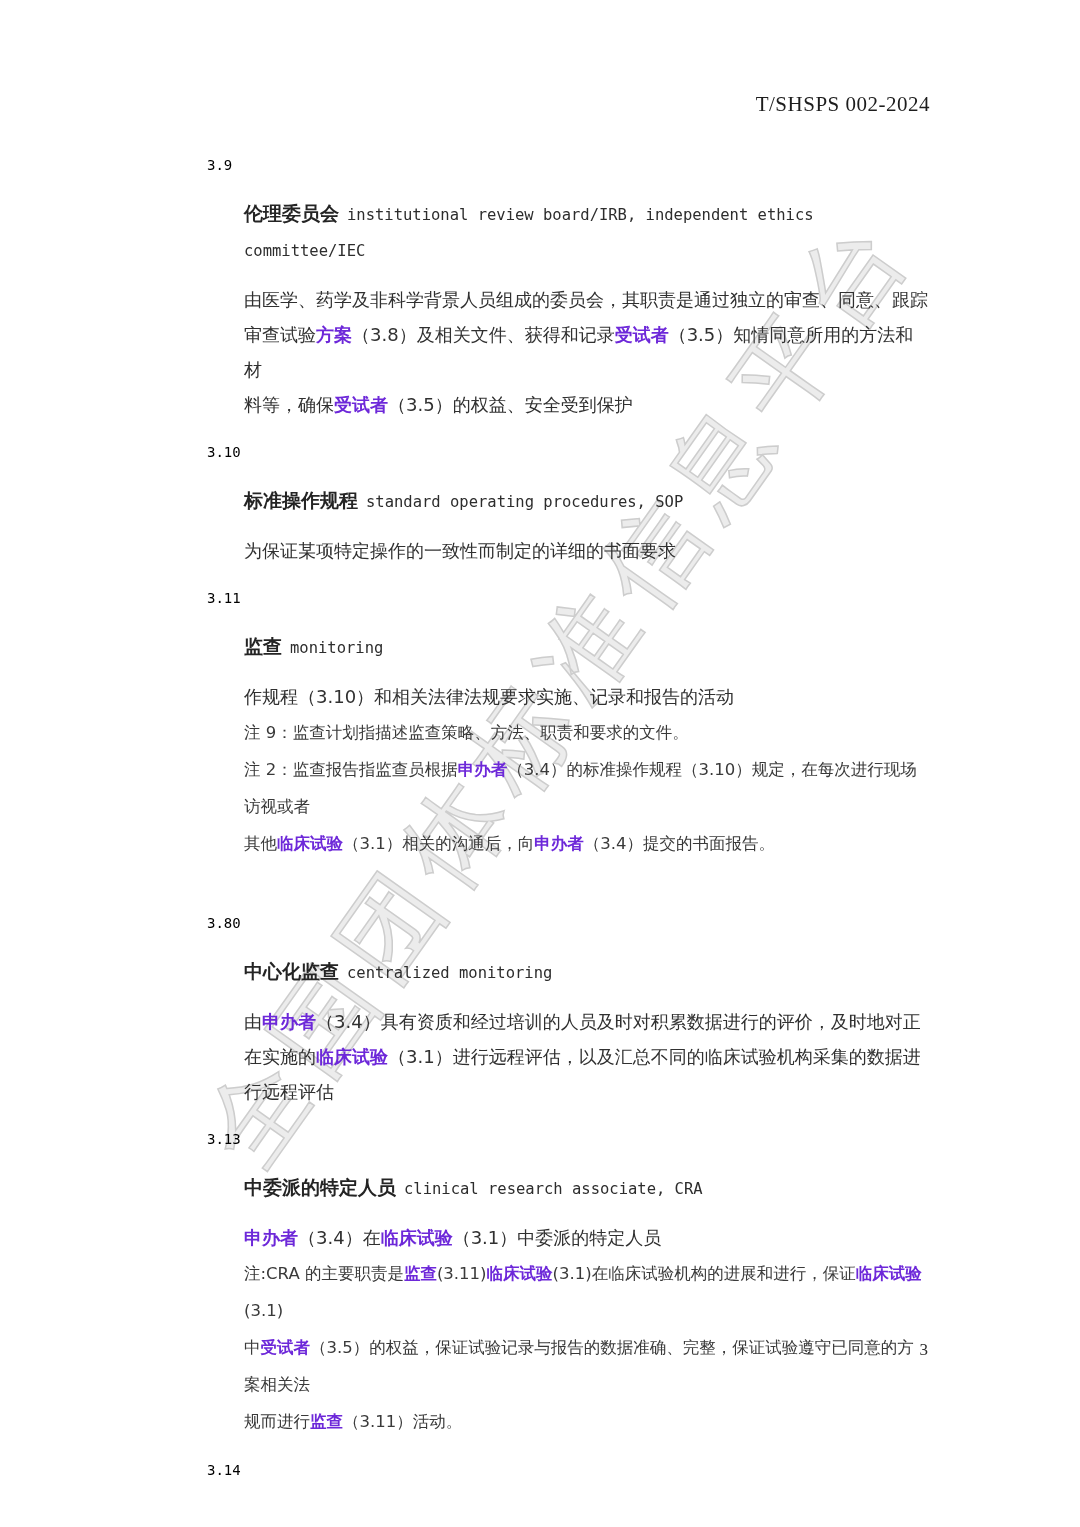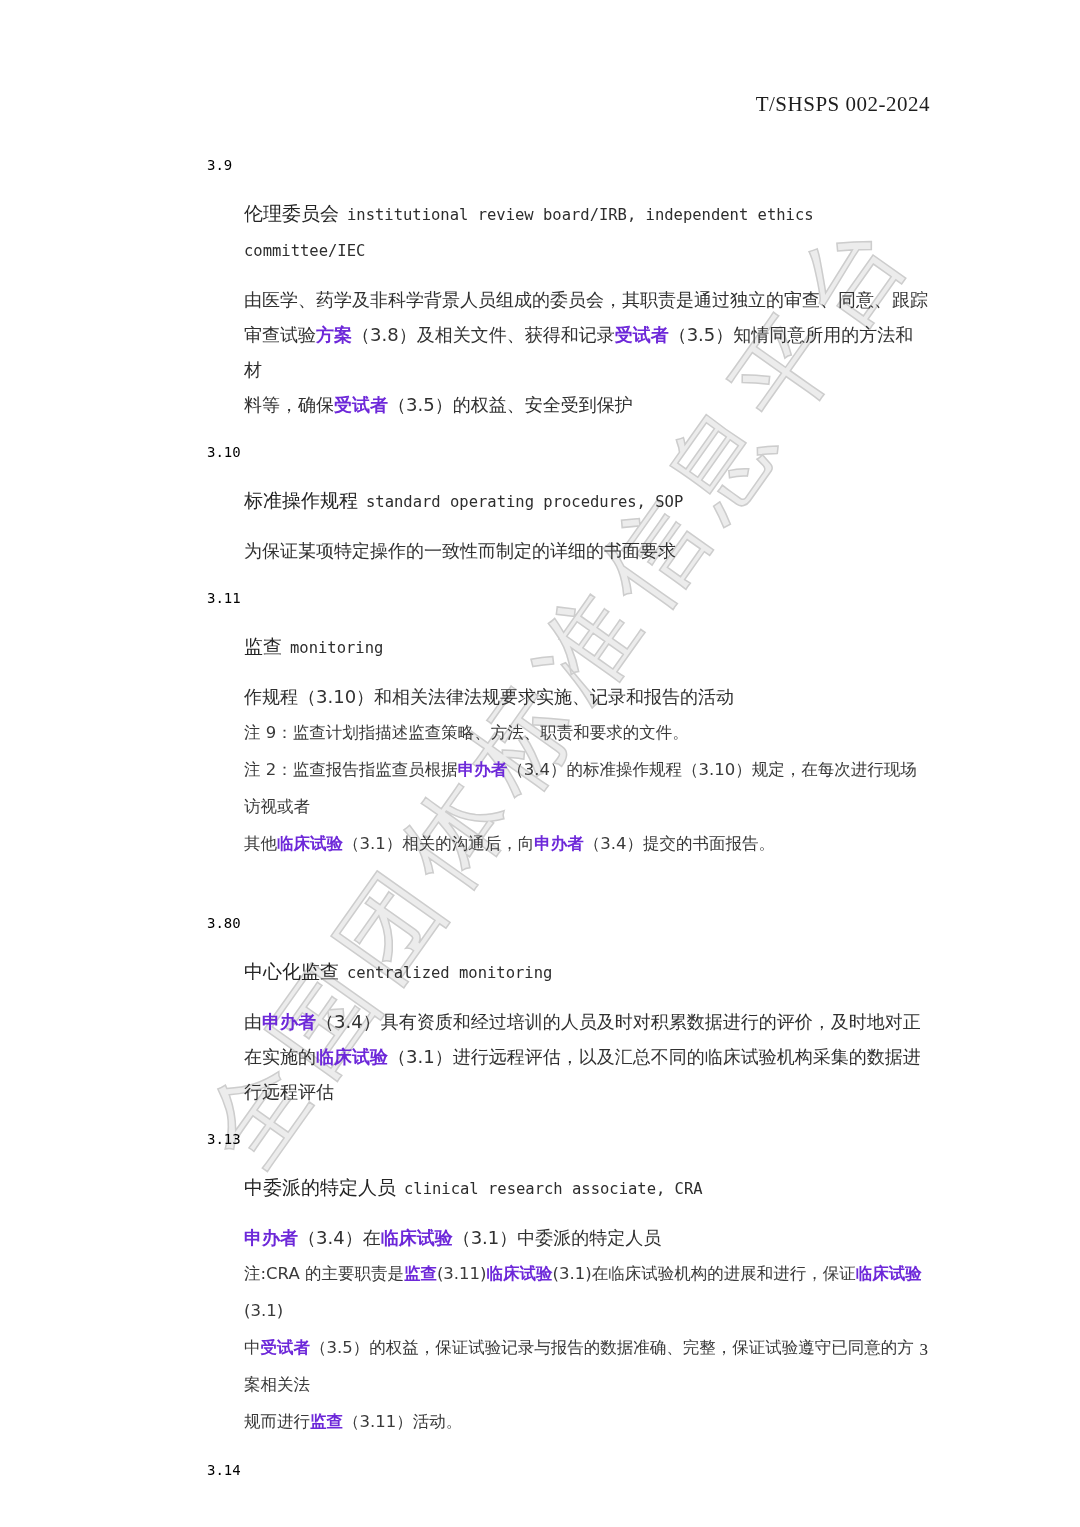--- a/index.html
+++ b/index.html
@@ -27,21 +27,21 @@
   }
   .content {
     position:absolute; left:207px; top:135px; width:723px;
     color:#303030; z-index:1;
   }
   .sec-num {
     font-family:"DejaVu Sans Mono","Liberation Mono",monospace;
     font-size:14px; line-height:35px; margin-top:13px; color:#000000;
   }
   .term { padding-left:37px; line-height:35px; margin-top:13px; }
-  .term .zh { font-weight:normal; font-size:19px; color:#242424; }
+  .term .zh { font-weight:bold; font-size:19px; color:#242424; }
   .term .en {
     font-family:"DejaVu Sans Mono","Liberation Mono",monospace;
     font-size:15.5px; margin-left:8px; color:#2d2d2d;
   }
   .para { padding-left:37px; margin-top:13px; }
   .para .tline { font-size:18px; line-height:35px; }
   .notes { padding-left:37px; margin-top:0; }
   .notes .tline { font-size:16.5px; line-height:37px; color:#3a3a3a; }
   .b { font-weight:bold; color:#6d28d9; }
   #sec312 .sec-num { margin-top:44px; }

